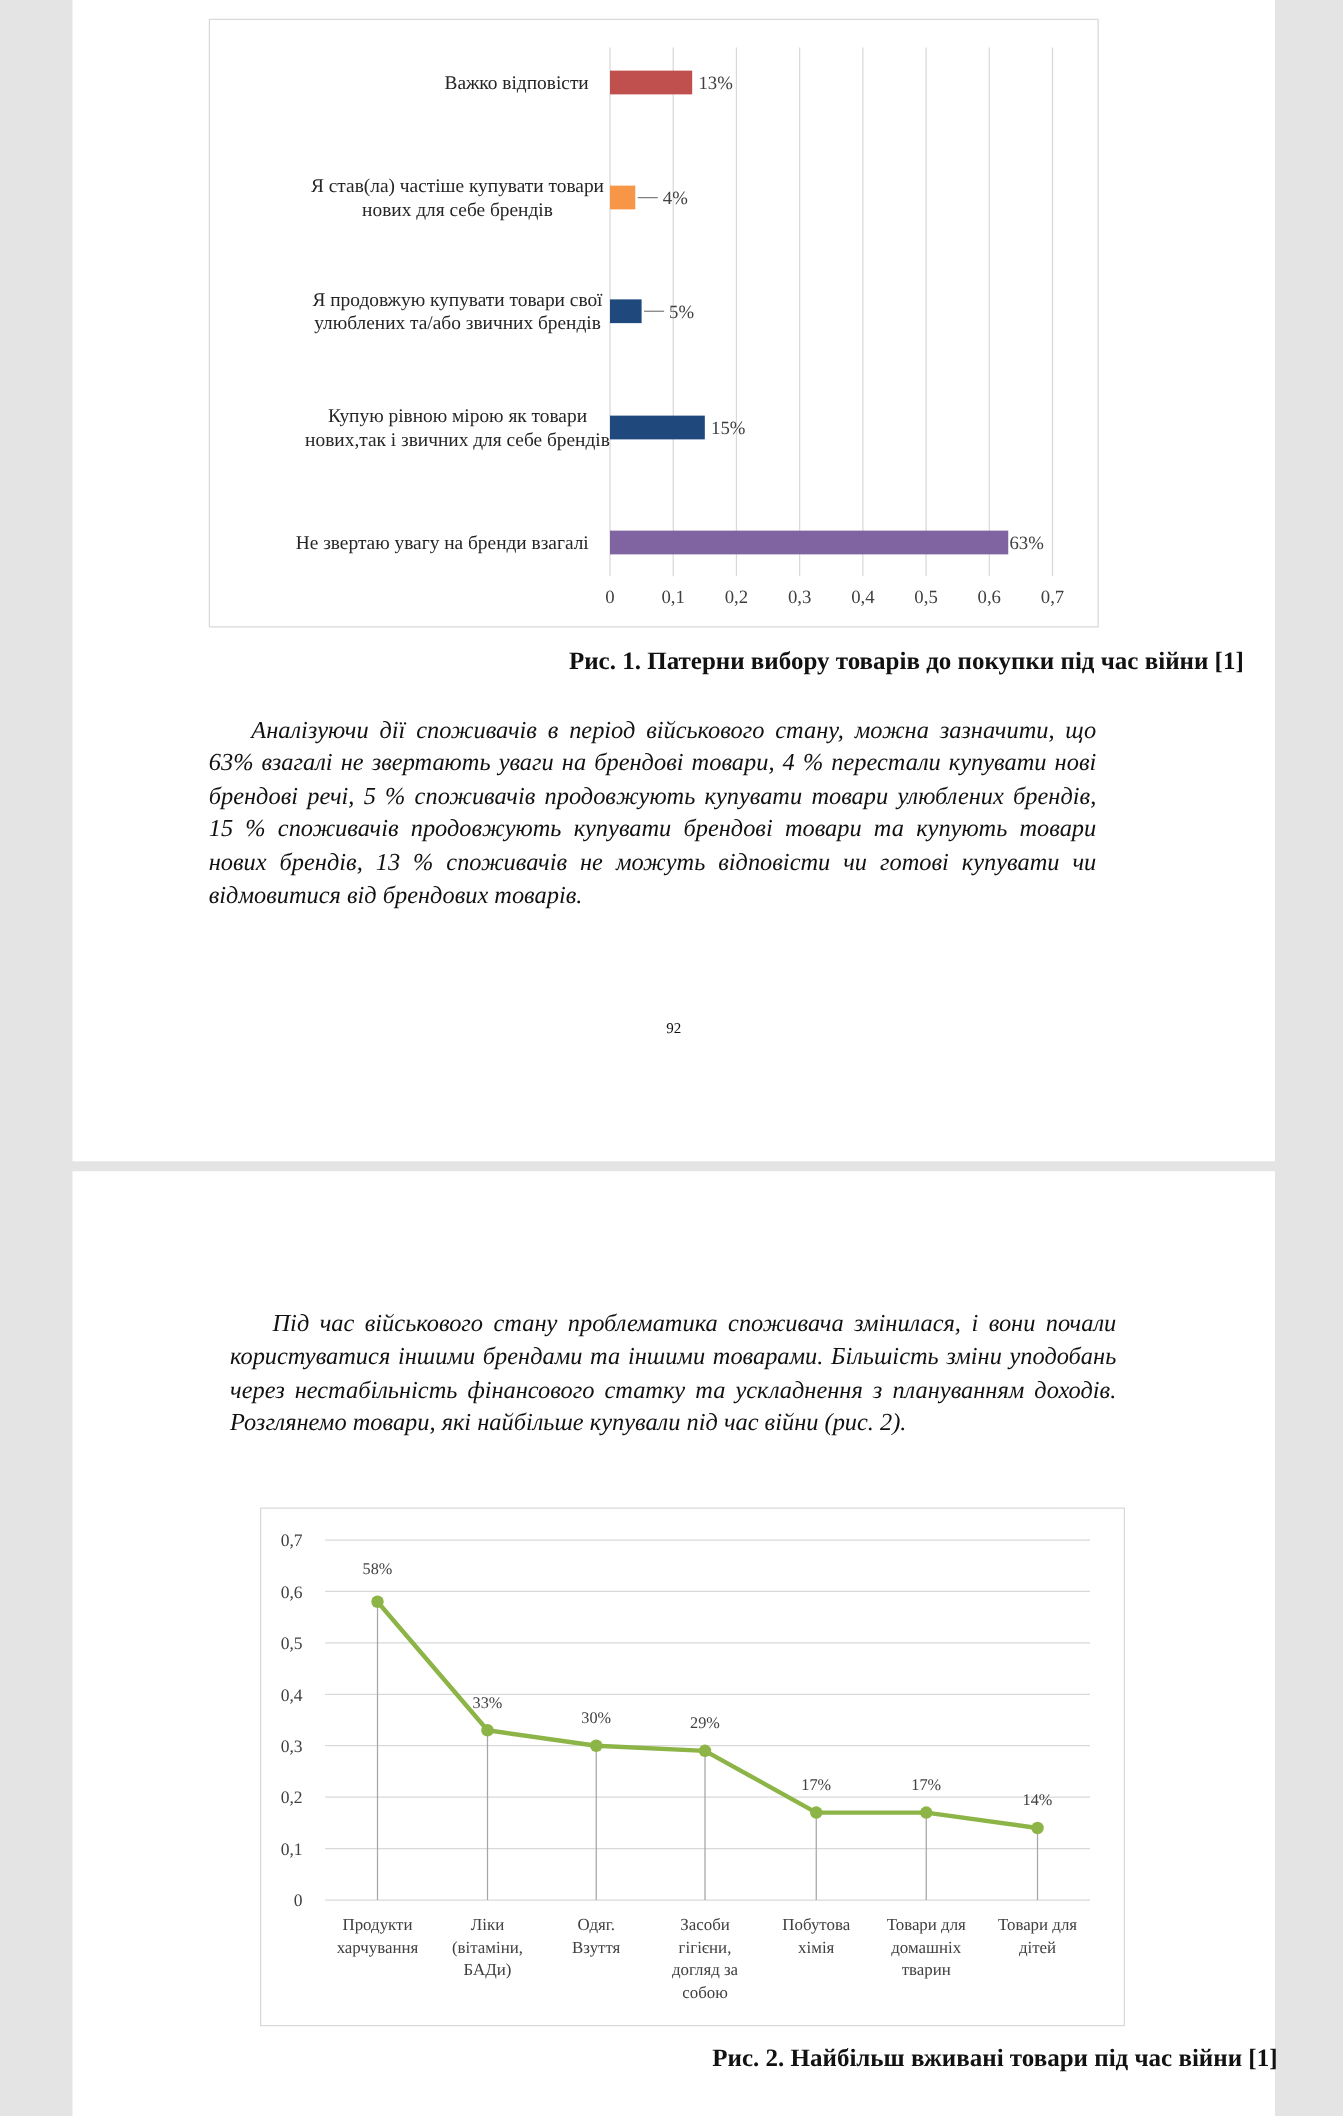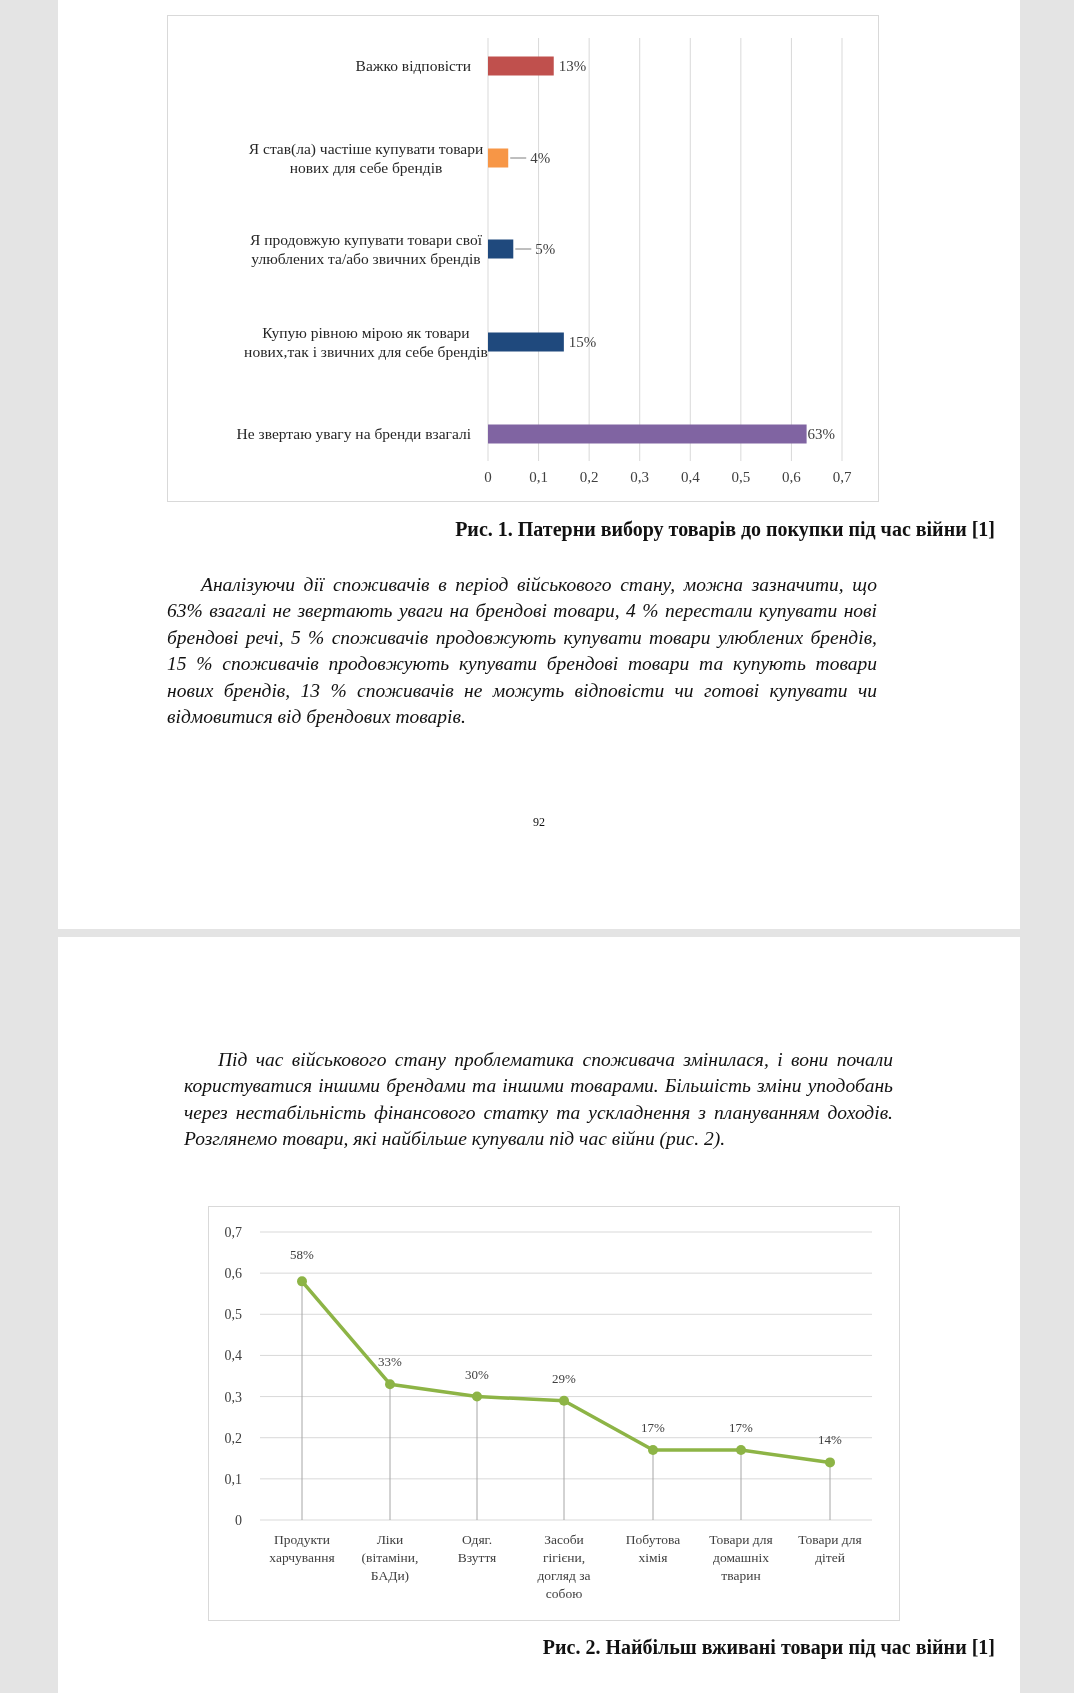--- a/index.html
+++ b/index.html
@@ -123,14 +123,14 @@
         <text x="532" y="225.05714285714285" text-anchor="middle" font-size="13" fill="#404040">17%</text>
         <text x="532" y="337" text-anchor="middle" font-size="13.5" fill="#404040">Товари для</text>
         <text x="532" y="355" text-anchor="middle" font-size="13.5" fill="#404040">домашніх</text>
         <text x="532" y="373" text-anchor="middle" font-size="13.5" fill="#404040">тварин</text>
         <circle cx="621" cy="255.39999999999998" r="5" fill="#8db446"></circle>
         <text x="621" y="237.39999999999998" text-anchor="middle" font-size="13" fill="#404040">14%</text>
         <text x="621" y="337" text-anchor="middle" font-size="13.5" fill="#404040">Товари для</text>
         <text x="621" y="355" text-anchor="middle" font-size="13.5" fill="#404040">дітей</text>
       </svg>
   </div>
-  <div class="caption" style="top:699px;">Рис. 2. Найбільш вживані товари під час війни [1]</div>
+  <div class="caption" style="top:699px;margin-left:27px;">Рис. 2. Найбільш вживані товари під час війни [1]</div>
 </div>
 
 </body></html>

